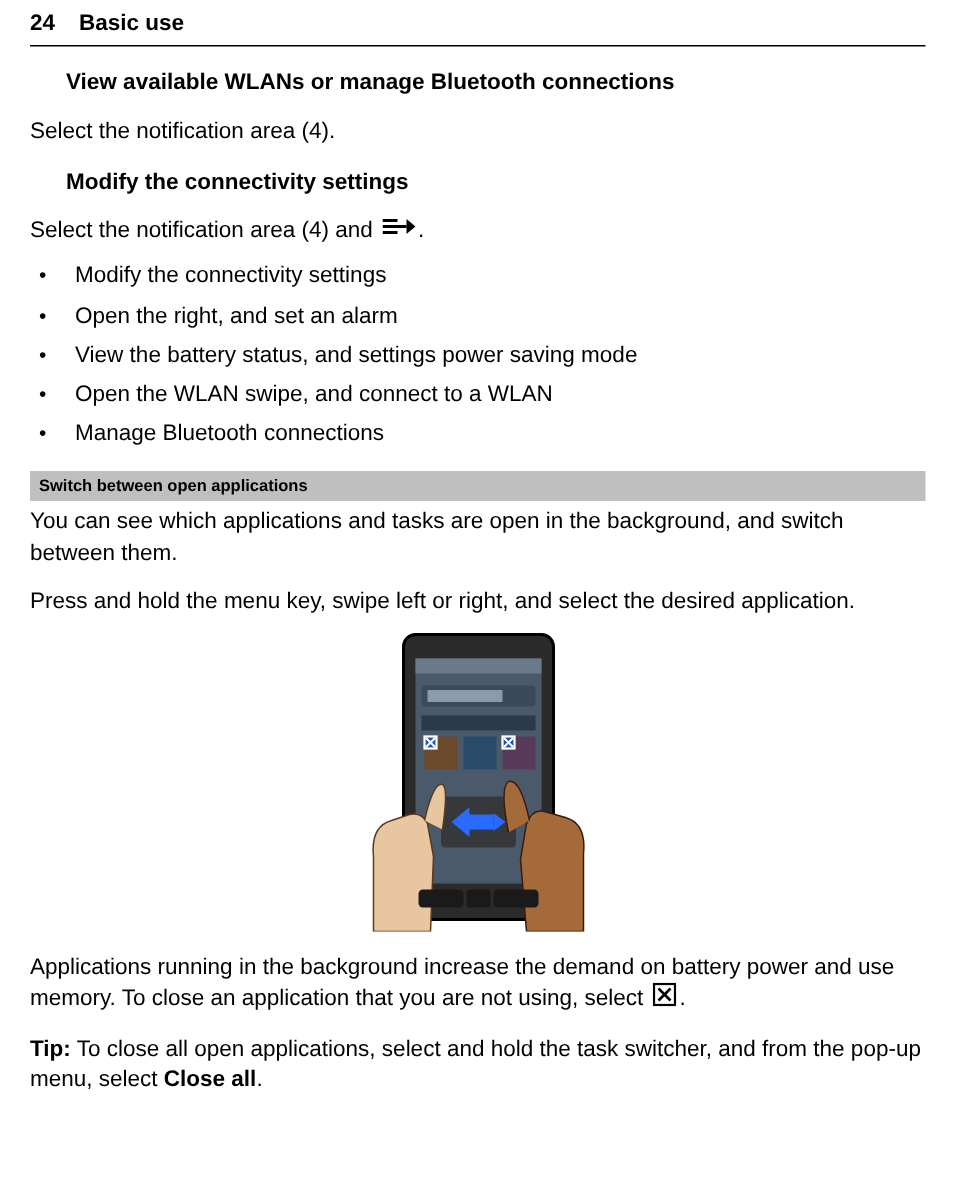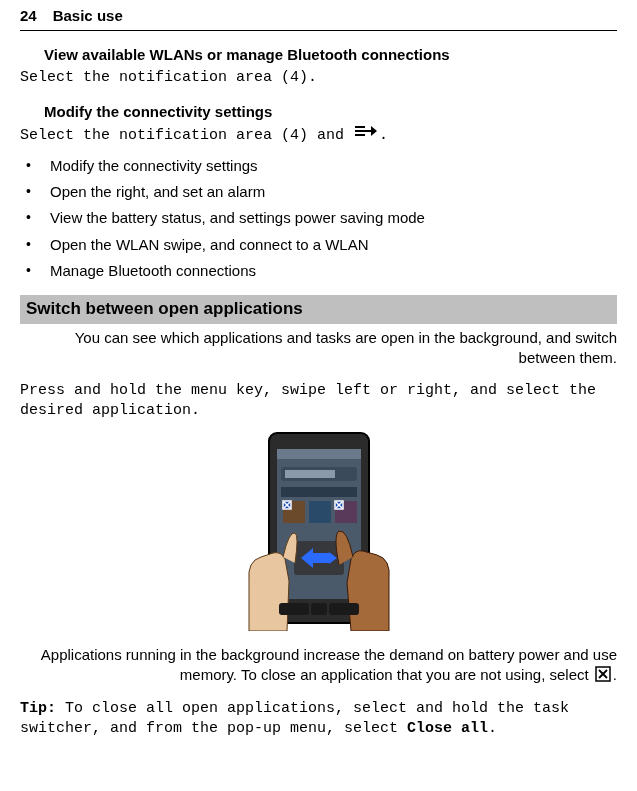--- a/index.html
+++ b/index.html
@@ -31,26 +31,24 @@
     font-weight: bold;
     font-size: 15px;
   }
   .bold-heading {
     font-weight: bold;
     margin-top: 14px;
     margin-bottom: 2px;
     margin-left: 24px;
   }
   .para {
-    margin: 2px 0 10px 0;
-    font-family: Liberation Mono, monospace;
+    margin: 12px 0 10px 0;
   }
   .para-nm {
     margin: 2px 0 4px 0;
-    text-align: right;
   }
   .inline-icon {
     display: inline-block;
     vertical-align: middle;
     margin: 0 2px;
   }
   ul.bullets {
     list-style: none;
     padding: 0;
     margin: 6px 0 14px 0;
@@ -65,21 +63,21 @@
     position: absolute;
     left: 6px;
     top: 0;
     font-size: 14px;
   }
   .section-bar {
     background: #bfbfbf;
     font-weight: bold;
     padding: 3px 6px;
     margin: 6px 0 4px 0;
-    font-size: 17px;
+    font-size: 11px;
   }
   .phone-figure {
     display: flex;
     justify-content: center;
     margin: 10px 0 14px 0;
   }
   .tip-line b {
     font-weight: bold;
   }
   .close-icon-box {

